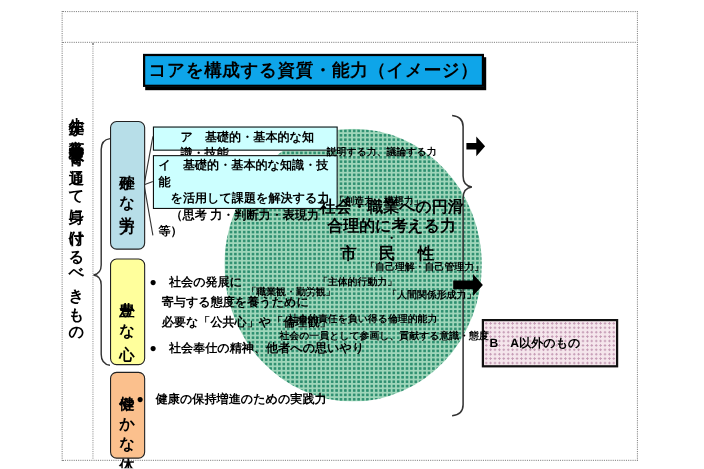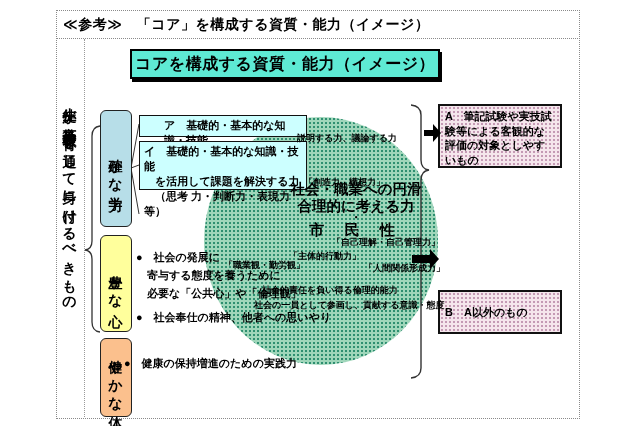--- a/index.html
+++ b/index.html
@@ -12,21 +12,21 @@
 
   
   .outer-frame{left:56px;top:10px;width:522px;height:407px;border:1.5px dotted #8a8a8a;}
   .title-sep{left:56px;top:38px;width:522px;border-top:1.5px dotted #8a8a8a;height:0;}
   .col-sep{left:84px;top:39px;height:378px;border-left:1.5px dotted #9a9a9a;width:0;}
 
   .ref-title{left:63px;top:16px;font-size:14px;font-weight:bold;letter-spacing:.5px;}
 
   .heading-box{
     left:130px;top:49px;width:306px;height:26px;border:2px solid #000;
-    box-shadow:2px 3px 0 #000;background:#5eead4;
+    box-shadow:2px 3px 0 #000;background:#0ea5e9;
     display:flex;align-items:center;justify-content:center;
     font-size:16px;font-weight:bold;letter-spacing:.5px;
   }
 
   .v-label{
     left:58px;top:96px;height:318px;width:24px;
     writing-mode:vertical-rl;text-orientation:upright;
     font-size:14px;font-weight:bold;letter-spacing:1.5px;line-height:24px;
   }
 
@@ -78,21 +78,20 @@
 </style>
 </head>
 <body>
 
 <div class="page">
 
   <div class="abs outer-frame"></div>
   <div class="abs title-sep"></div>
   <div class="abs col-sep"></div>
 
-  <div class="abs ref-title">≪参考≫　「コア」を構成する資質・能力（イメージ）</div>
   <div class="abs heading-box">コアを構成する資質・能力（イメージ）</div>
 
   <div class="abs v-label">生徒が高等学校教育を通じて身に付けるべきもの</div>
 
   <div class="abs ellipse"></div>
 
   <svg class="abs overlay" viewBox="0 0 640 426">
     <g stroke="#333" stroke-width="1" fill="none">
       <line x1="131" y1="168" x2="139" y2="124"></line>
       <line x1="131" y1="168" x2="139" y2="165"></line>
@@ -114,31 +113,27 @@
 　（思考 力・判断力・表現力等）</div>
 
   <div class="abs el-txt el-small" style="left:297px;top:132px;">説明する力、議論する力</div>
   <div class="abs el-txt el-small" style="left:304px;top:176px;">「創造力、構想力」</div>
   <div class="abs el-txt el-main pre">社会・職業への円滑
 合理的に考える力</div>
   <div class="abs el-txt el-dot">・</div>
   <div class="abs el-txt el-small" style="left:332px;top:236px;">「自己理解・自己管理力」</div>
   <div class="abs el-txt el-citizen">市 民 性</div>
   <div class="abs el-txt el-small" style="left:289px;top:250px;">「主体的行動力」</div>
-  <div class="abs el-txt el-small" style="left:364px;top:262px;">「人間関係形成力」</div>
+  <div class="abs el-txt el-small" style="left:352px;top:262px;">「人間関係形成力」</div>
   <div class="abs el-txt el-small" style="left:224px;top:259px;">「職業観・勤労観」</div>
   <div class="abs el-txt el-small" style="left:262px;top:284px;">社会的責任を負い得る倫理的能力</div>
   <div class="abs el-txt el-small" style="left:254px;top:299px;">社会の一員として参画し、貢献する意識・態度</div>
 
   <div class="abs bullet pre" style="left:136px;top:249px;">●　社会の発展に
 　寄与する態度を養うために
 　必要な「公共心」や「倫理観」</div>
   <div class="abs bullet" style="left:136px;top:309px;">●　社会奉仕の精神、他者への思いやり</div>
 
   <div class="abs bullet" style="left:124px;top:355px;">●　健康の保持増進のための実践力</div>
 
-  <div class="abs assess-box assess-a pre">A　筆記試験や実技試
-験等による客観的な
-評価の対象としやす
-いもの</div>
   <div class="abs assess-box assess-b pre">B　A以外のもの</div>
 
 </div>
 
 </body></html>

